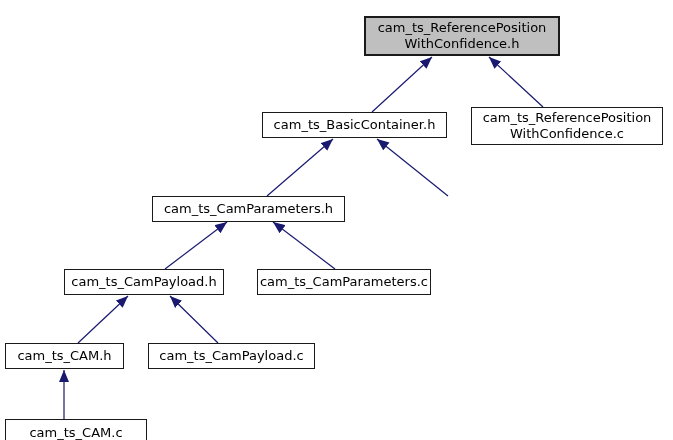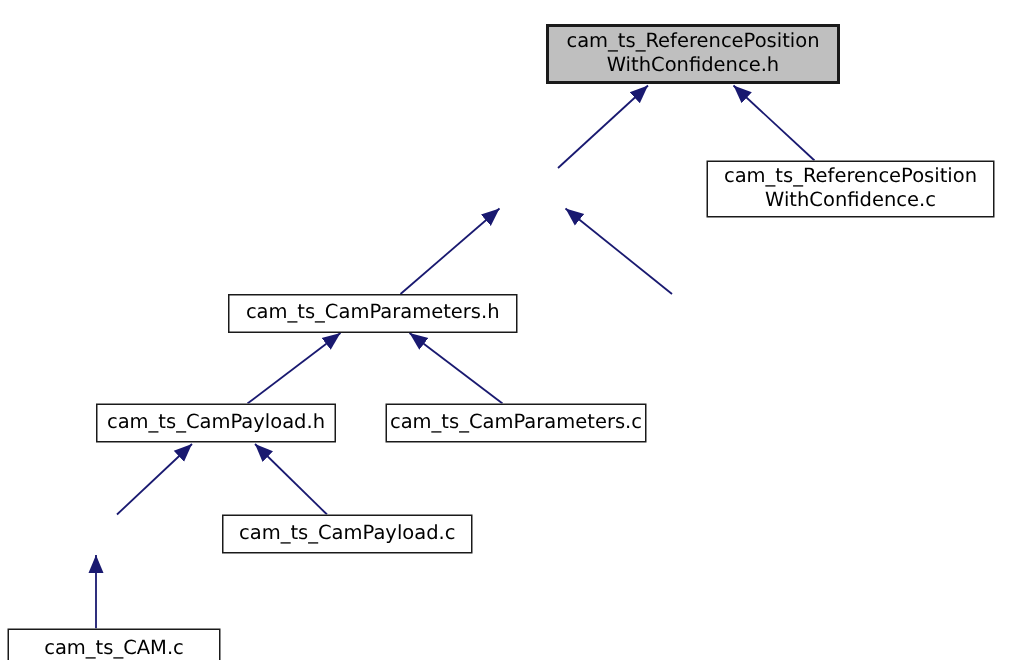--- a/index.html
+++ b/index.html
@@ -73,19 +73,21 @@
         <line x1="78" y1="332" x2="128" y2="285" marker-end="url(#arrowhead)"></line>
         <line x1="218" y1="332" x2="170" y2="285" marker-end="url(#arrowhead)"></line>
         <line x1="64" y1="408" x2="64" y2="359" marker-end="url(#arrowhead)"></line>
       </g>
   </svg>
 
   <div class="graph-node highlighted" style="left: 364px; top: 5px; width: 196px; height: 40px;">cam_ts_ReferencePosition
 WithConfidence.h</div>
   <div class="graph-node" style="left: 471px; top: 96px; width: 192px; height: 38px;">cam_ts_ReferencePosition
 WithConfidence.c</div>
+  <div class="graph-node" style="left: 262px; top: 101px; width: 185px; height: 26px;">cam_ts_BasicContainer.h</div>
   <div class="graph-node" style="left: 152px; top: 185px; width: 193px; height: 26px;">cam_ts_CamParameters.h</div>
   <div class="graph-node" style="left: 257px; top: 258px; width: 174px; height: 26px;">cam_ts_CamParameters.c</div>
   <div class="graph-node" style="left: 64px; top: 258px; width: 160px; height: 26px;">cam_ts_CamPayload.h</div>
   <div class="graph-node" style="left: 148px; top: 332px; width: 167px; height: 26px;">cam_ts_CamPayload.c</div>
+  <div class="graph-node" style="left: 5px; top: 332px; width: 119px; height: 26px;">cam_ts_CAM.h</div>
   <div class="graph-node" style="left: 5px; top: 408px; width: 142px; height: 27px;">cam_ts_CAM.c</div>
 
 </div>
 
 </body></html>

